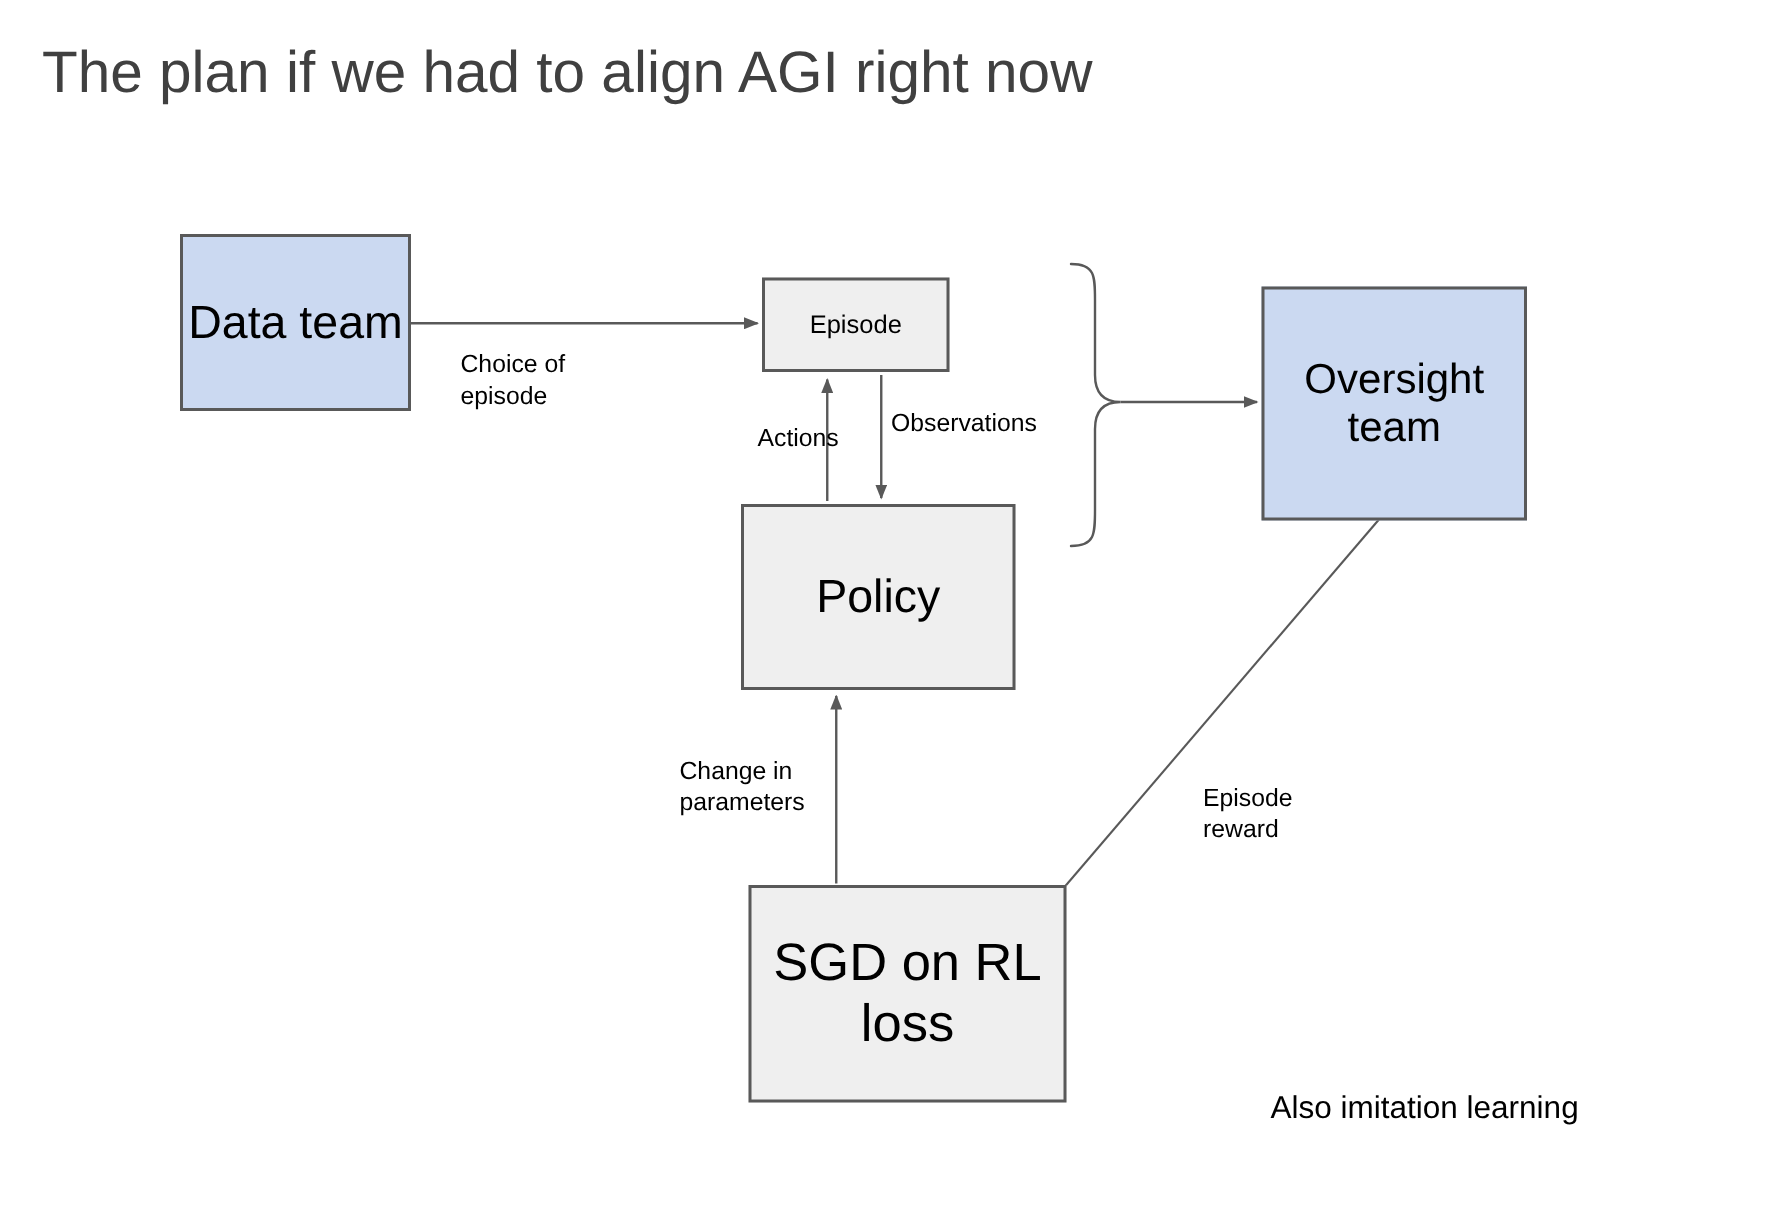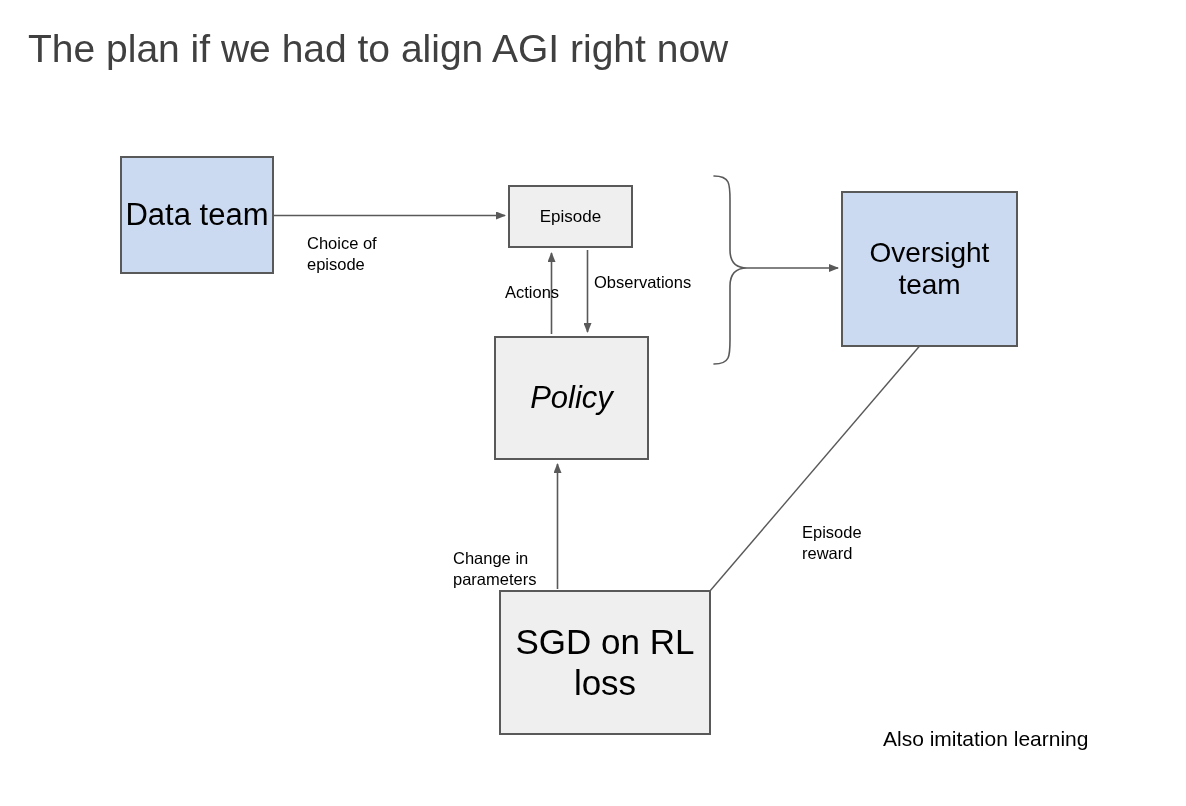--- a/index.html
+++ b/index.html
@@ -52,51 +52,50 @@
   }
   #node-episode {
     left: 508px; top: 185px; width: 125px; height: 63px;
     font-size: 17px;
   }
   #node-oversight-team {
     left: 841px; top: 191px; width: 177px; height: 156px;
     font-size: 28px;
   }
   #node-policy {
-    left: 494px; top: 336px; width: 155px; height: 124px;
+    left: 494px; top: 336px; width: 183px; height: 124px;
     font-size: 31px;
-    font-style: italic;
   }
   #node-sgd {
     left: 451px; top: 590px; width: 212px; height: 145px;
     font-size: 35px;
     margin-left: 48px;
   }
 
   .edge-label {
     position: absolute;
     font-size: 16.5px;
     line-height: 21px;
     color: #000000;
     white-space: pre-line;
   }
   #label-choice-of-episode { left: 307px; top: 233px; }
   #label-actions          { left: 481px; top: 282px; margin-left: 24px; }
   #label-observations     { left: 594px; top: 272px; }
-  #label-change-in-params { left: 453px; top: 504px; margin-top: 44px; }
+  #label-change-in-params { left: 453px; top: 504px; }
   #label-episode-reward   { left: 802px; top: 522px; }
 
   .note {
     position: absolute;
     font-size: 21px;
     line-height: 27px;
     color: #000000;
     white-space: nowrap;
   }
-  #note-imitation { left: 847px; top: 725px; margin-left: 36px; }
+  #note-imitation { left: 847px; top: 725px; }
 </style>
 </head>
 <body>
 
 <svg id="canvas" viewBox="0 0 1186 806" xmlns="http://www.w3.org/2000/svg">
   <defs>
     <marker id="arrowhead" markerWidth="10" markerHeight="8" refX="9" refY="4" orient="auto" markerUnits="userSpaceOnUse">
       <path d="M0,0 L10,4 L0,8 z" fill="#595959"></path>
     </marker>
     <marker id="arrowhead-sm" markerWidth="11" markerHeight="9" refX="10" refY="4.5" orient="auto" markerUnits="userSpaceOnUse">

